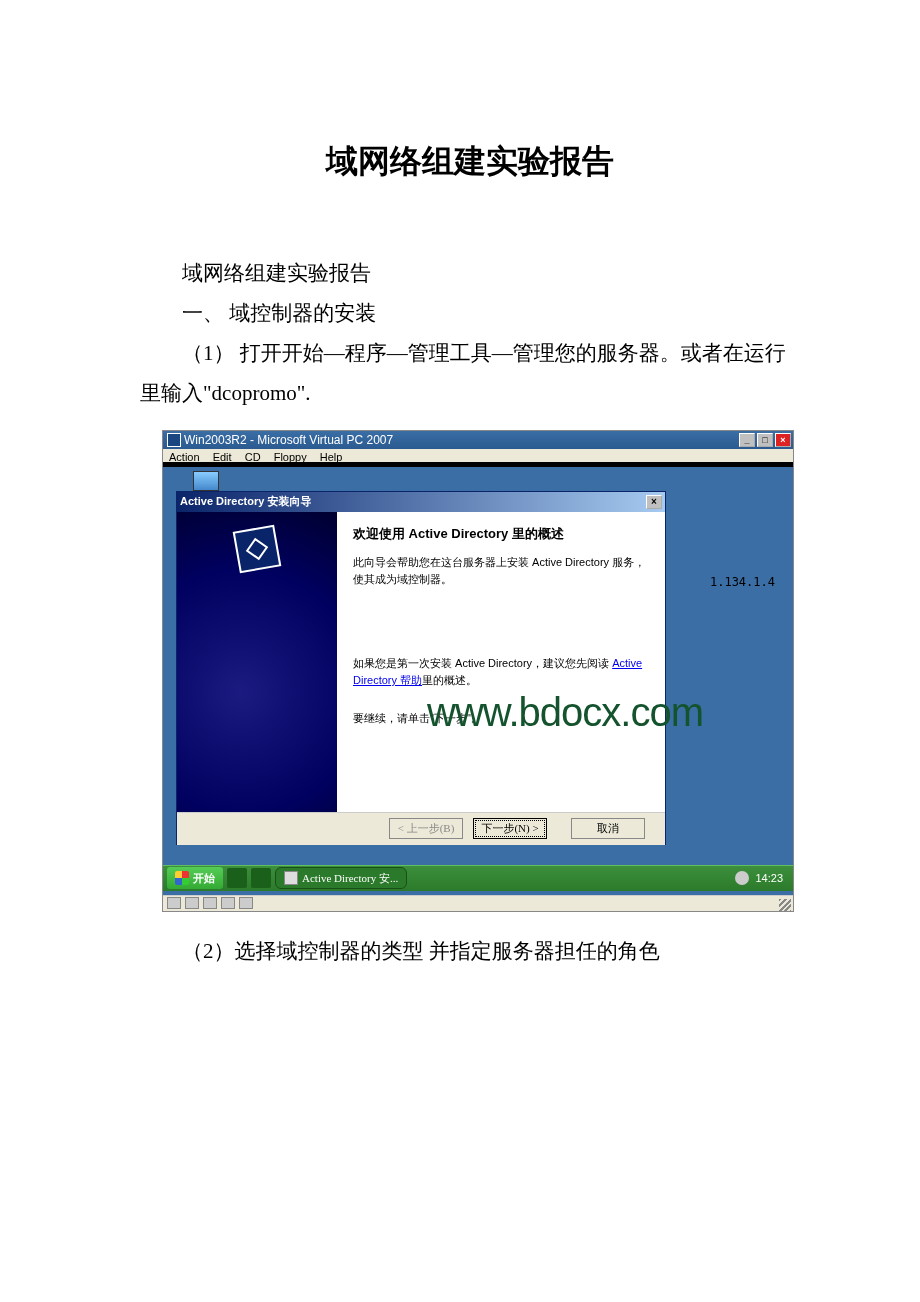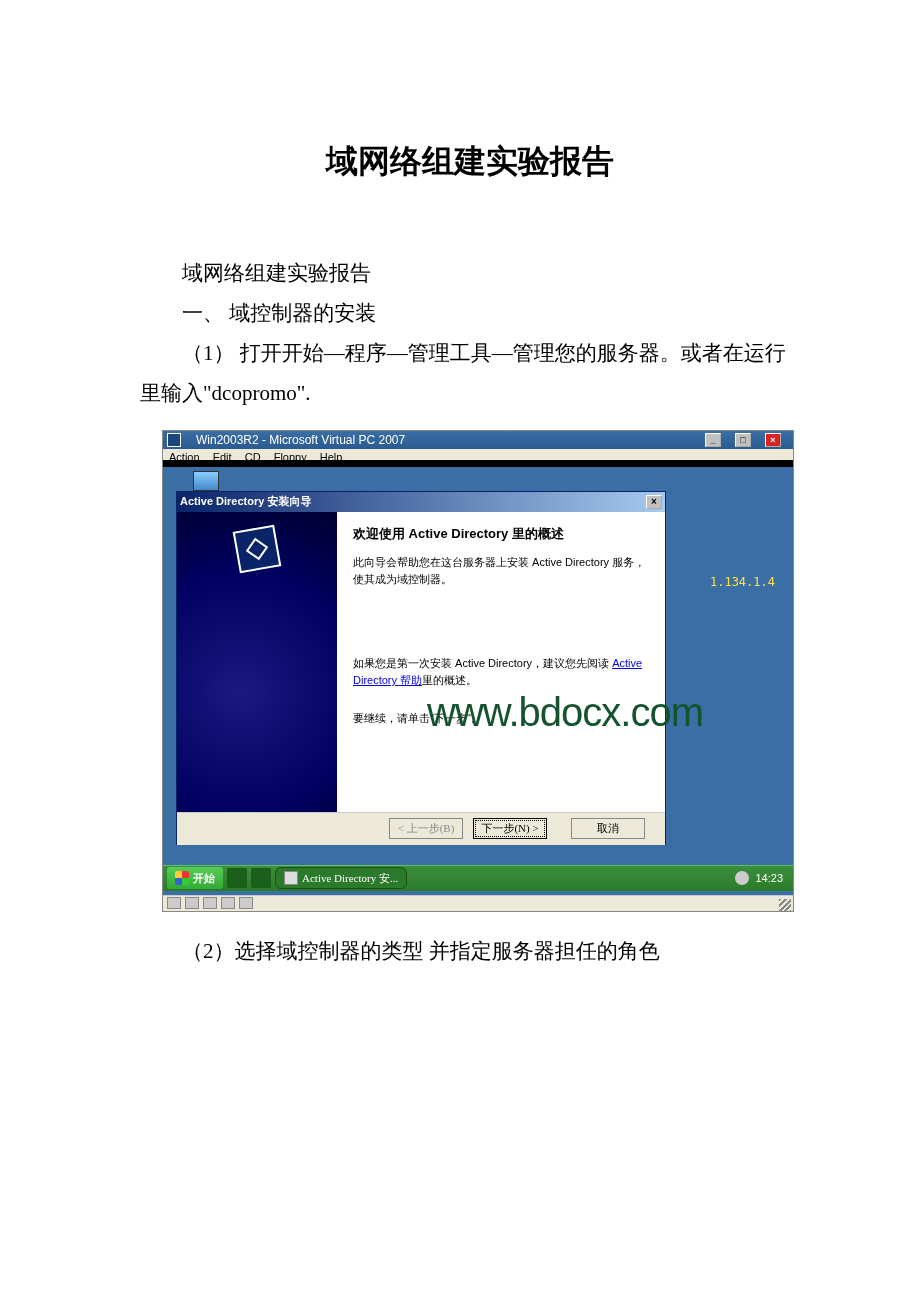--- a/index.html
+++ b/index.html
@@ -36,34 +36,33 @@
     font-family: Tahoma, Arial, sans-serif;
     font-size: 11px;
     position: relative;
   }
   .vm-titlebar {
     height: 18px;
     background: linear-gradient(#3a6ea5,#2a5a90);
     color: #fff;
     display: flex;
     align-items: center;
-    padding: 0 12px 0 4px;
+    padding: 0 2px 0 4px;
     font-family: Tahoma, sans-serif;
     font-size: 12px;
-    gap: 12px;
   }
   .vm-titlebar .icon { width:14px;height:14px;background:#1a4780;border:1px solid #fff;margin-right:3px; }
   .vm-titlebar .spacer { flex:1; }
   .winbtn {
     width:16px;height:14px;background:#c0c0c0;border:1px outset #fff;margin-left:2px;
     display:flex;align-items:center;justify-content:center;color:#000;font-weight:bold;font-size:9px;
   }
   .winbtn.x { background:#d22; color:#fff; }
   .vm-menu {
-    height:18px;background:#ece9d8;border-bottom:7px solid #000000;
+    height:18px;background:#ece9d8;border-bottom:5px solid #000000;
     padding:2px 6px;font-size:11px;color:#000;
   }
   .vm-menu span { margin-right:10px; }
   .vm-menu span u { text-decoration: underline; }
   .vm-content {
     background:#3a6ea5;
     height:444px;
     position:relative;
     overflow:hidden;
   }
@@ -123,21 +122,21 @@
     height:33px;border-top:1px solid #ccc;display:flex;align-items:center;justify-content:flex-end;
     padding-right:20px;gap:10px;background:#ece9d8;
   }
   .wbtn {
     min-width:74px;height:21px;border:1px solid #888;background:#ece9d8;font-size:11px;
     display:flex;align-items:center;justify-content:center;font-family:Tahoma,"SimSun";
   }
   .wbtn.disabled{color:#888;}
   .wbtn.focus{border:1px solid #000;outline:1px dotted #000;outline-offset:-3px;}
   .ip-label {
-    position:absolute;right:18px;top:108px;color:#fde047;font-size:12px;background:transparent;
+    position:absolute;right:18px;top:108px;color:#000000;font-size:12px;background:transparent;
     font-family:"SimSun",monospace;
   }
   
   .taskbar {
     position:absolute;left:0;right:0;bottom:20px;height:26px;
     background:linear-gradient(#3c8f3c,#2b7a2b);
     display:flex;align-items:center;padding:0 4px;gap:4px;
     border-top:1px solid #5fbf5f;
   }
   .start {

